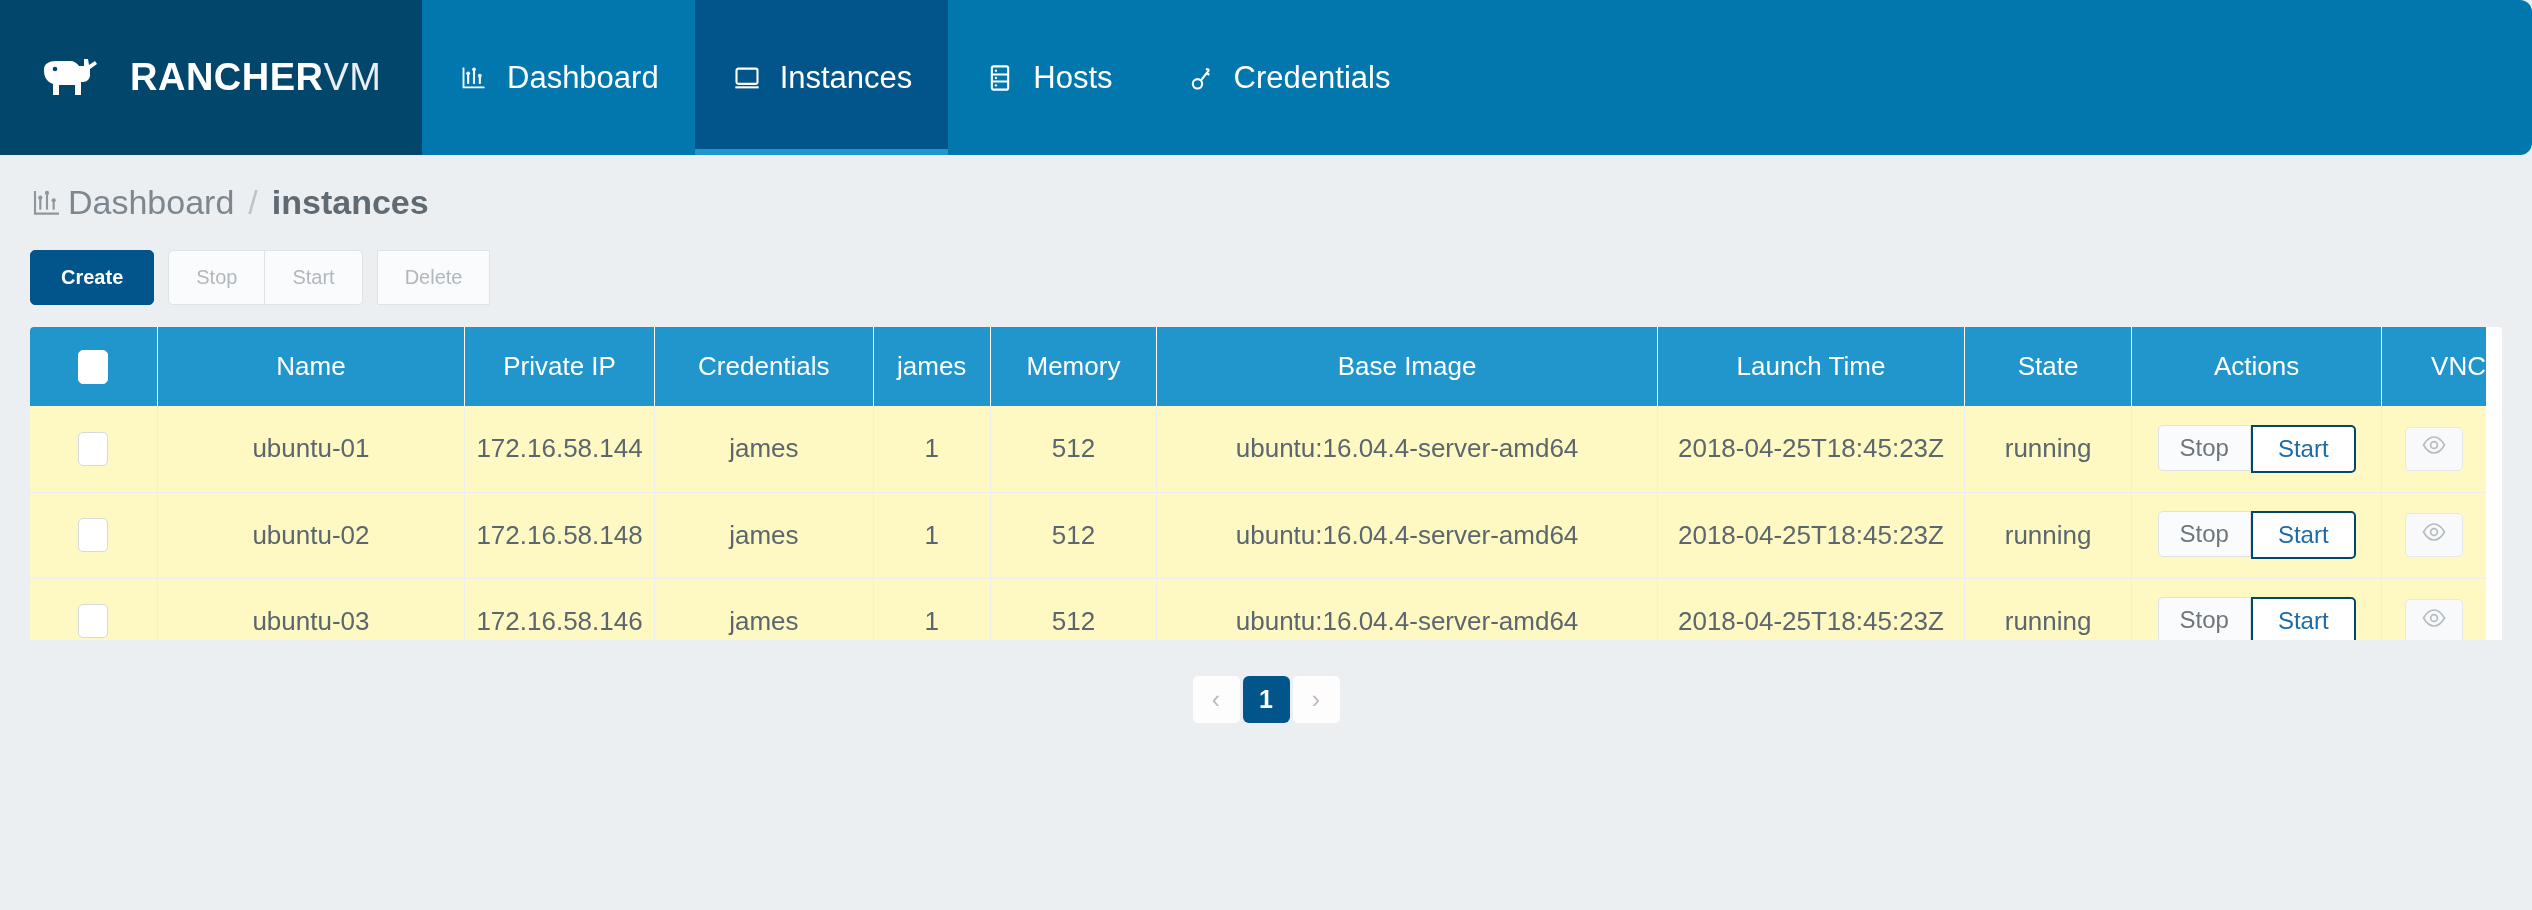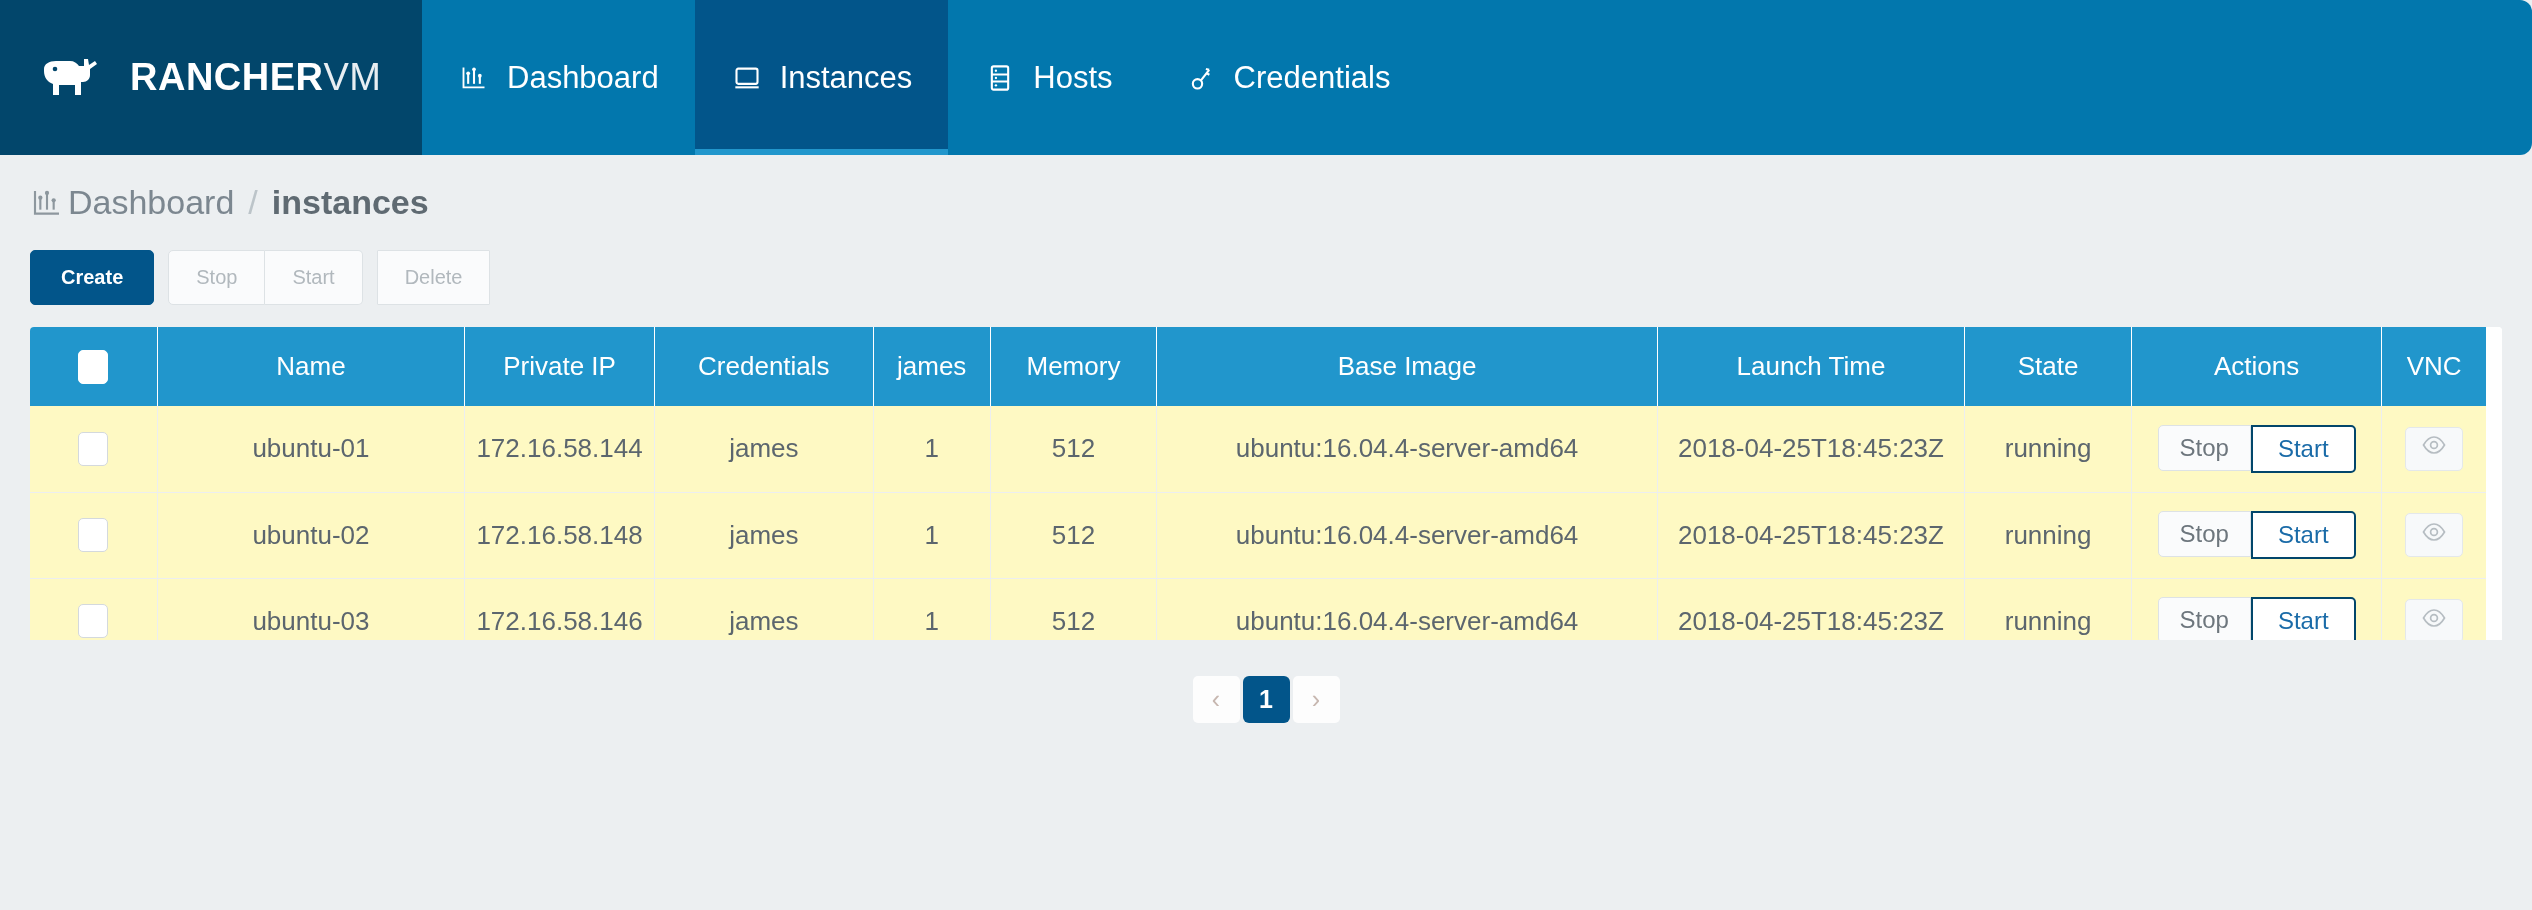--- a/index.html
+++ b/index.html
@@ -137,21 +137,21 @@
   table.grid th {
     background: #2196cc;
     color: #ffffff;
     font-size: 26px;
     font-weight: normal;
     height: 79px;
     border-right: 1px solid #ffffff;
     text-align: center;
     padding: 0;
   }
-  table.grid th:last-child { border-right: 0; }
+  table.grid th:last-child { border-right: 0; text-align: right; }
   table.grid td {
     height: 86px;
     border-bottom: 1px solid #eceef0;
     border-right: 1px solid #eceef0;
     font-size: 26px;
     color: #5c666e;
     text-align: center;
     padding: 0;
     background: #fef9c3;
   }

